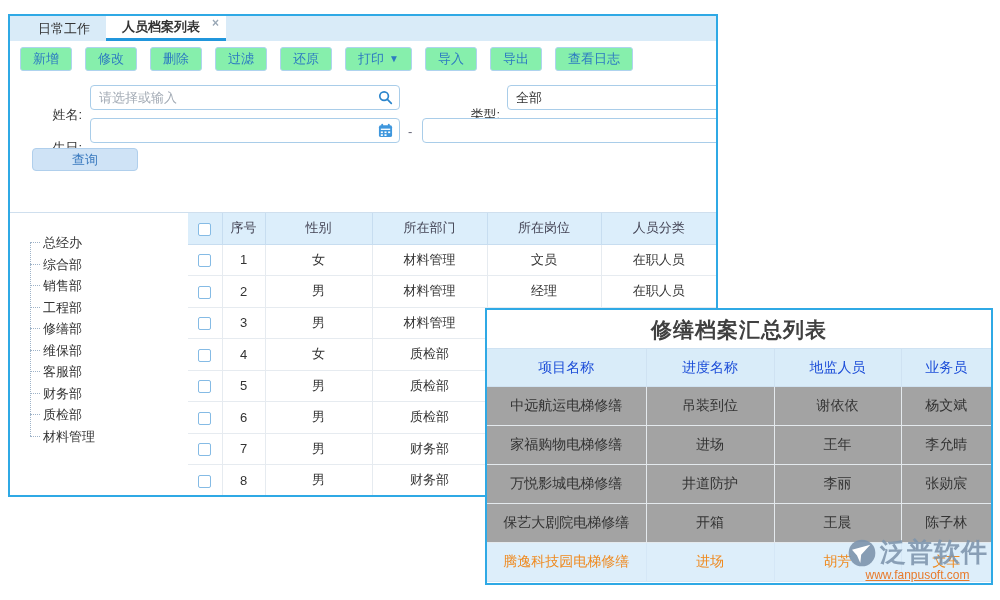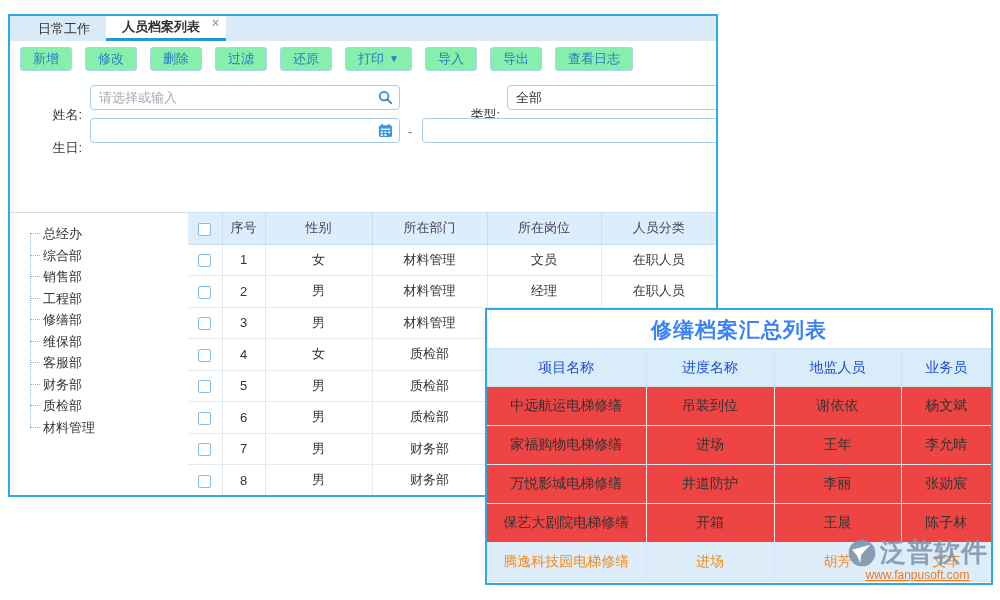--- a/index.html
+++ b/index.html
@@ -27,45 +27,45 @@
   .input-wrap input { width:100%; height:100%; border:1px solid #a9cde9; border-radius:4px;
     padding:0 26px 0 8px; font-size:13px; color:#333; outline:none; font-family:inherit; }
   .input-wrap input::placeholder { color:#a3abb5; }
   .in-icon { position:absolute; right:7px; top:5px; width:15px; height:15px; }
   .dash { position:absolute; font-size:13px; color:#667; }
   .query-btn { position:absolute; left:22px; top:132px; width:106px; height:23px;
     background:#cfe3f6; border:1px solid #b0cfec; border-radius:4px; color:#3a7abf; font-size:13px; cursor:pointer;
     font-family:inherit; }
 
   .content { position:absolute; left:0; top:196px; right:0; bottom:0; border-top:1px solid #cfdfee; }
-  .treepane { position:absolute; left:0; top:4px; bottom:0; width:214px; border-right:1px solid #cfdfee; background:#fff; }
+  .treepane { position:absolute; left:0; top:13px; bottom:0; width:214px; border-right:1px solid #cfdfee; background:#fff; }
   .tree { position:absolute; left:20px; top:6px; right:2px; }
   .tree::before { content:""; position:absolute; left:0; top:10px; height:calc(100% - 21px); border-left:1px dotted #9fb3c8; }
   .tree-item { position:relative; padding-left:13px; height:21.5px; line-height:21.5px; font-size:13px; color:#333; cursor:pointer; white-space:nowrap; }
   .tree-item::before { content:""; position:absolute; left:0; top:10px; width:10px; border-top:1px dotted #9fb3c8; }
 
   .tablepane { position:absolute; left:178px; top:0; right:0; bottom:0; overflow:hidden; }
   table.ptable { width:100%; border-collapse:collapse; table-layout:fixed; }
   .ptable th { height:31px; background:#dceefb; color:#445; font-size:13px; font-weight:normal;
     border:1px solid #c7ddf0; border-top:none; text-align:center;margin-top:36px; }
   .ptable td { height:31.5px; font-size:13px; color:#333; text-align:center;
     border:1px solid #e6ebf0; background:#fff; }
   .ptable th:first-child, .ptable td:first-child { border-left:none; }
   .ptable th:last-child, .ptable td:last-child { border-right:none; }
   input.cbx { appearance:none; -webkit-appearance:none; width:13px; height:13px; border:1px solid #85bbe5;
     border-radius:2px; background:#fff; vertical-align:middle; margin:0; cursor:pointer; }
 
   
   .summary { position:absolute; left:485px; top:308px; width:508px; height:277px;
     border:2px solid #2fa9e5; background:#fff; z-index:5; }
-  .sum-title { height:38px; line-height:40px; text-align:center; font-size:21px; font-weight:bold; color:#3b82f6; letter-spacing:1px; }
+  .sum-title { height:38px; line-height:40px; text-align:center; font-size:21px; font-weight:bold; color:#404040; letter-spacing:1px; }
   table.stable { width:100%; border-collapse:collapse; table-layout:fixed; }
   .stable th { height:38px; background:#d9ecf9; color:#1d4ed8; font-size:14px; font-weight:normal;
     border:1px solid #cfe2f2; text-align:center; }
-  .stable td { height:39px; font-size:14px; color:#333; text-align:center; border:1px solid #e4e9ed; background:#ef4444; }
+  .stable td { height:39px; font-size:14px; color:#333; text-align:center; border:1px solid #e4e9ed; background:#a3a3a3; }
   .stable th:first-child, .stable td:first-child { border-left:none; }
   .stable th:last-child, .stable td:last-child { border-right:none; }
   .stable tr.highlight td { background:#ddeefa; color:#ef8a1f; border-color:#d5e7f6; }
 
   .watermark { position:absolute; right:3px; bottom:1px; z-index:6; }
   .wm-row { display:flex; align-items:center; gap:3px;margin-top:44px; }
   .wm-brand { font-size:26px; font-weight:bold; color:rgba(125,148,172,0.88); letter-spacing:1px; }
   .wm-url { display:block; text-align:center; font-size:12px; color:#e87a2a; text-decoration:underline; margin-top:-2px; }
 </style>
 </head>
@@ -143,20 +143,21 @@
         <rect x="10.8" y="9" width="2.2" height="1.8" fill="#fff"></rect>
         <rect x="3" y="12" width="2.2" height="1.8" fill="#fff"></rect>
         <rect x="6.9" y="12" width="2.2" height="1.8" fill="#fff"></rect>
       </svg>
     </div>
     <div class="dash" style="left:398px; top:108px;">-</div>
     <div class="input-wrap" style="left:412px; top:102px; width:300px;">
       <input type="text" style="">
     </div>
 
+    <button class="query-btn">查询</button>
 
     <div class="content">
 
       <div class="treepane">
         <div class="tree">
           <div class="tree-item">总经办</div>
           <div class="tree-item">综合部</div>
           <div class="tree-item">销售部</div>
           <div class="tree-item">工程部</div>
           <div class="tree-item">修缮部</div>

